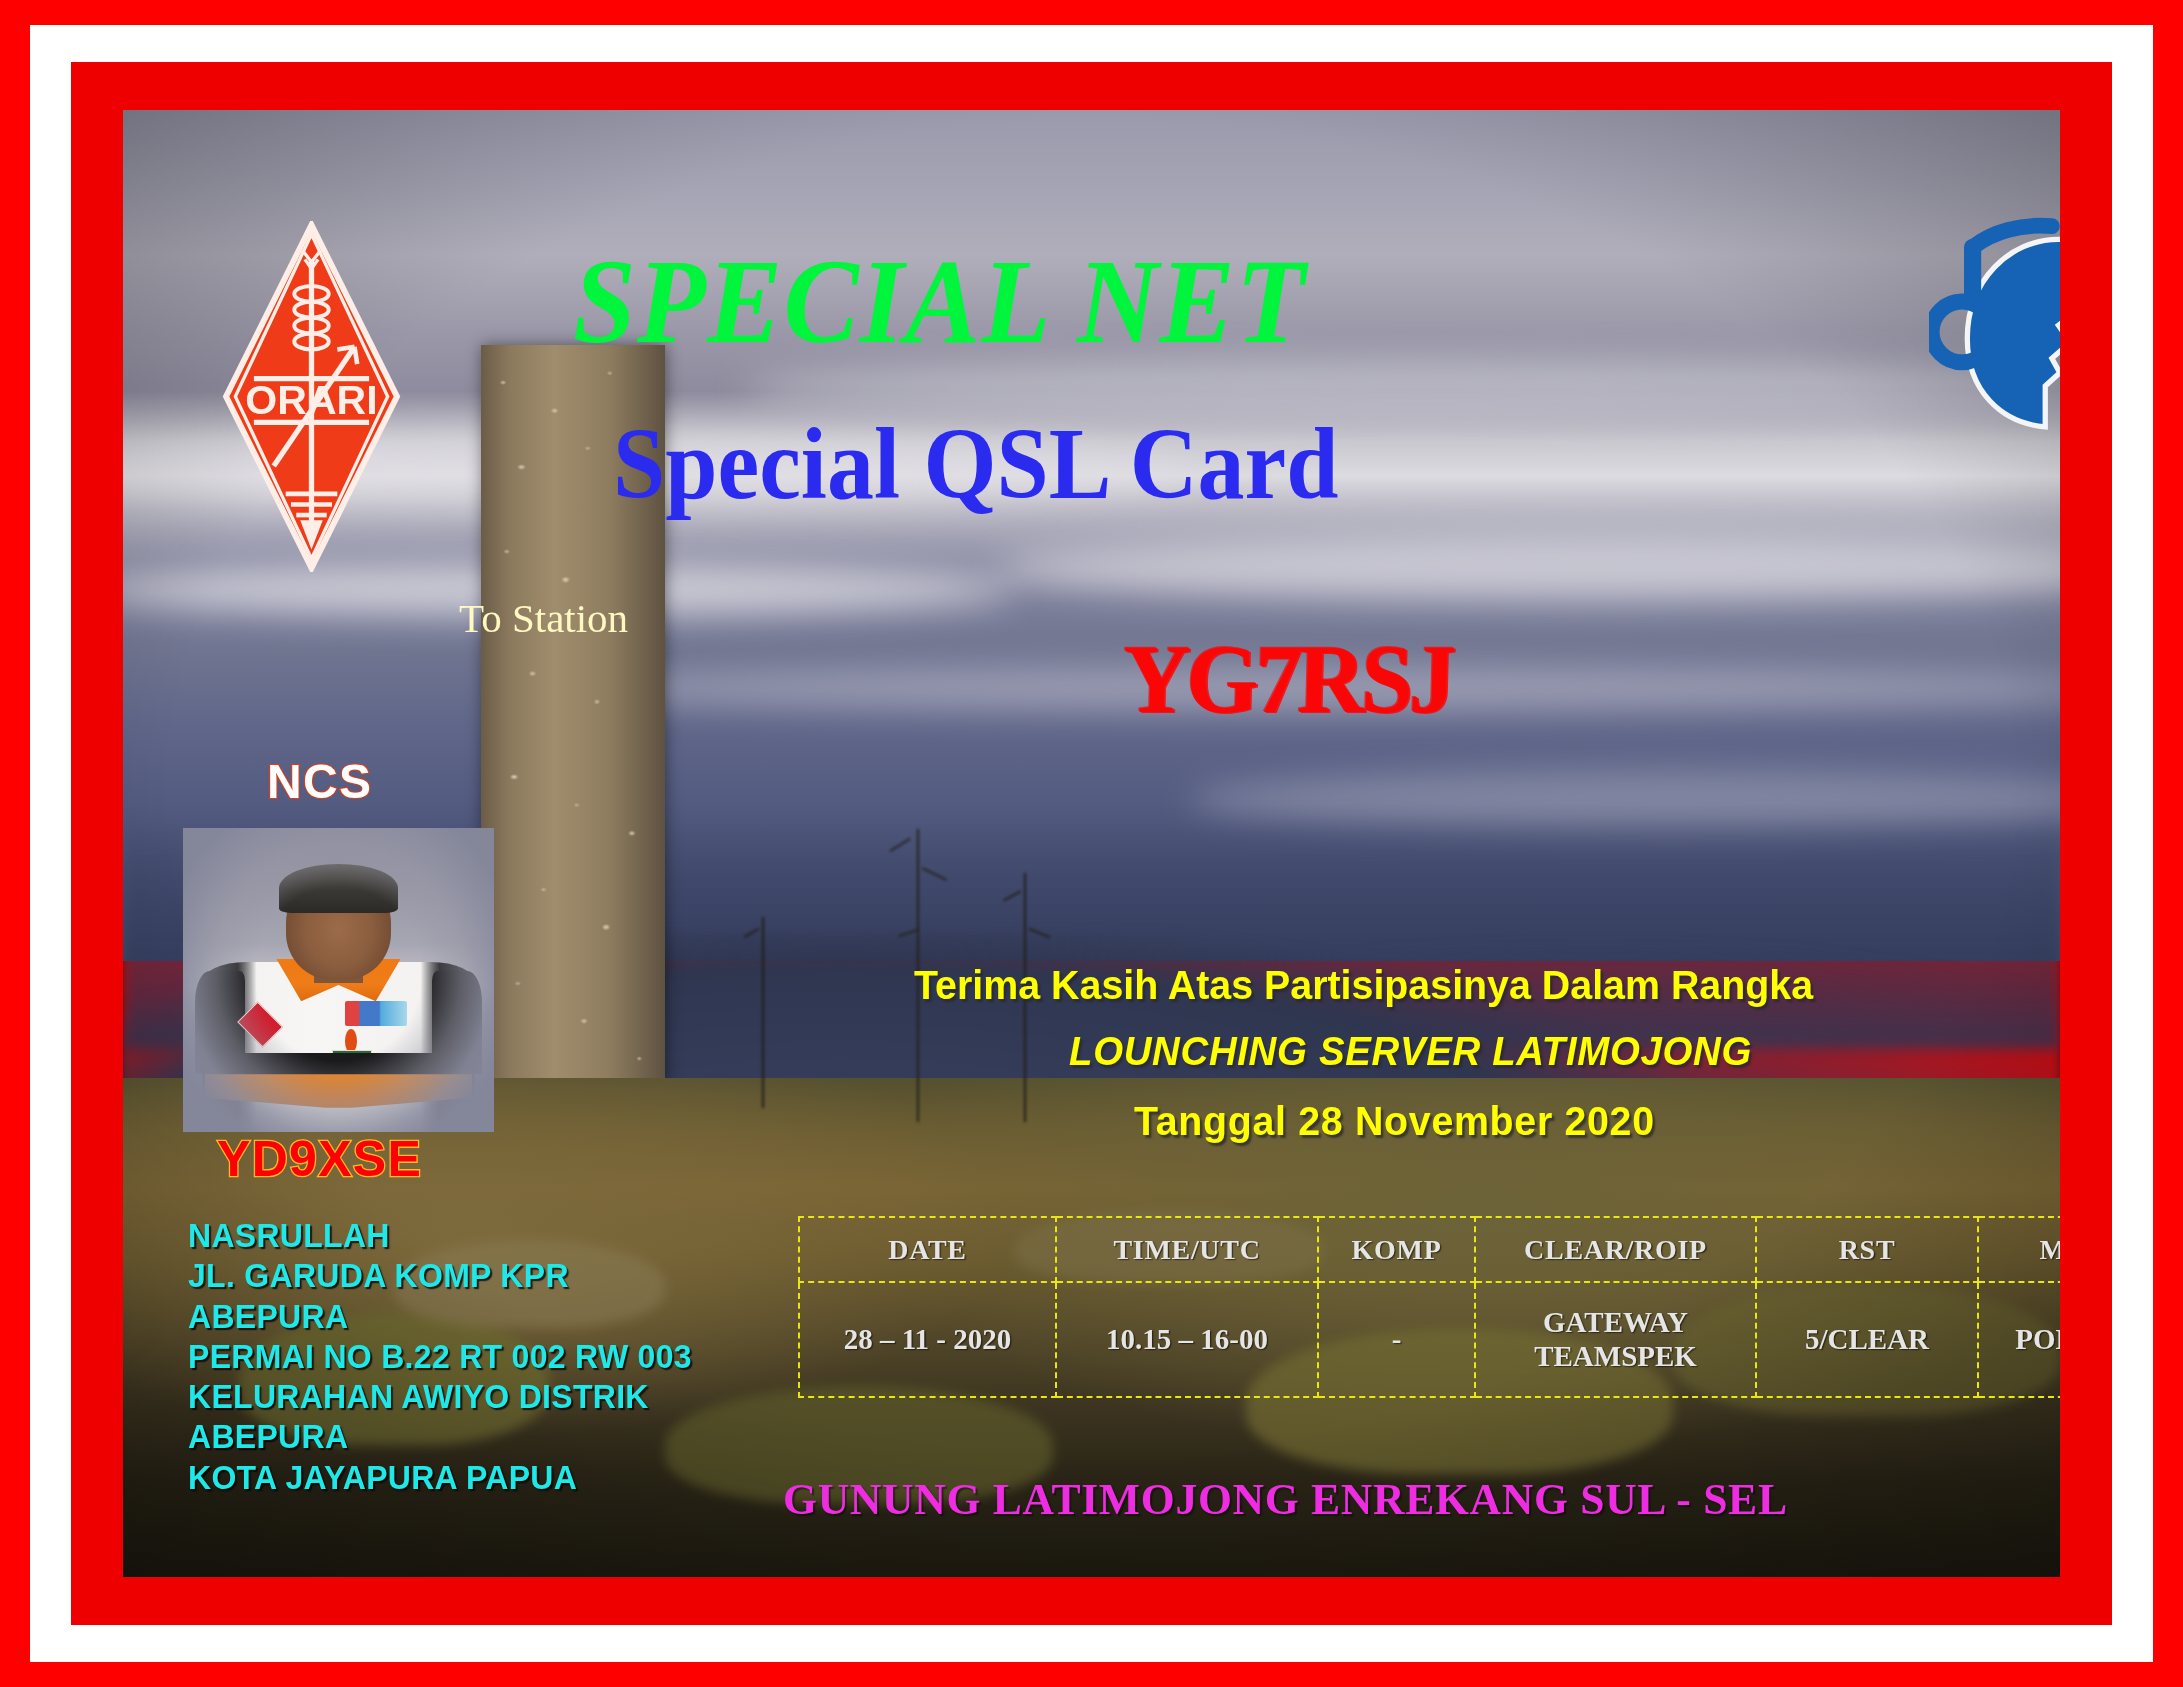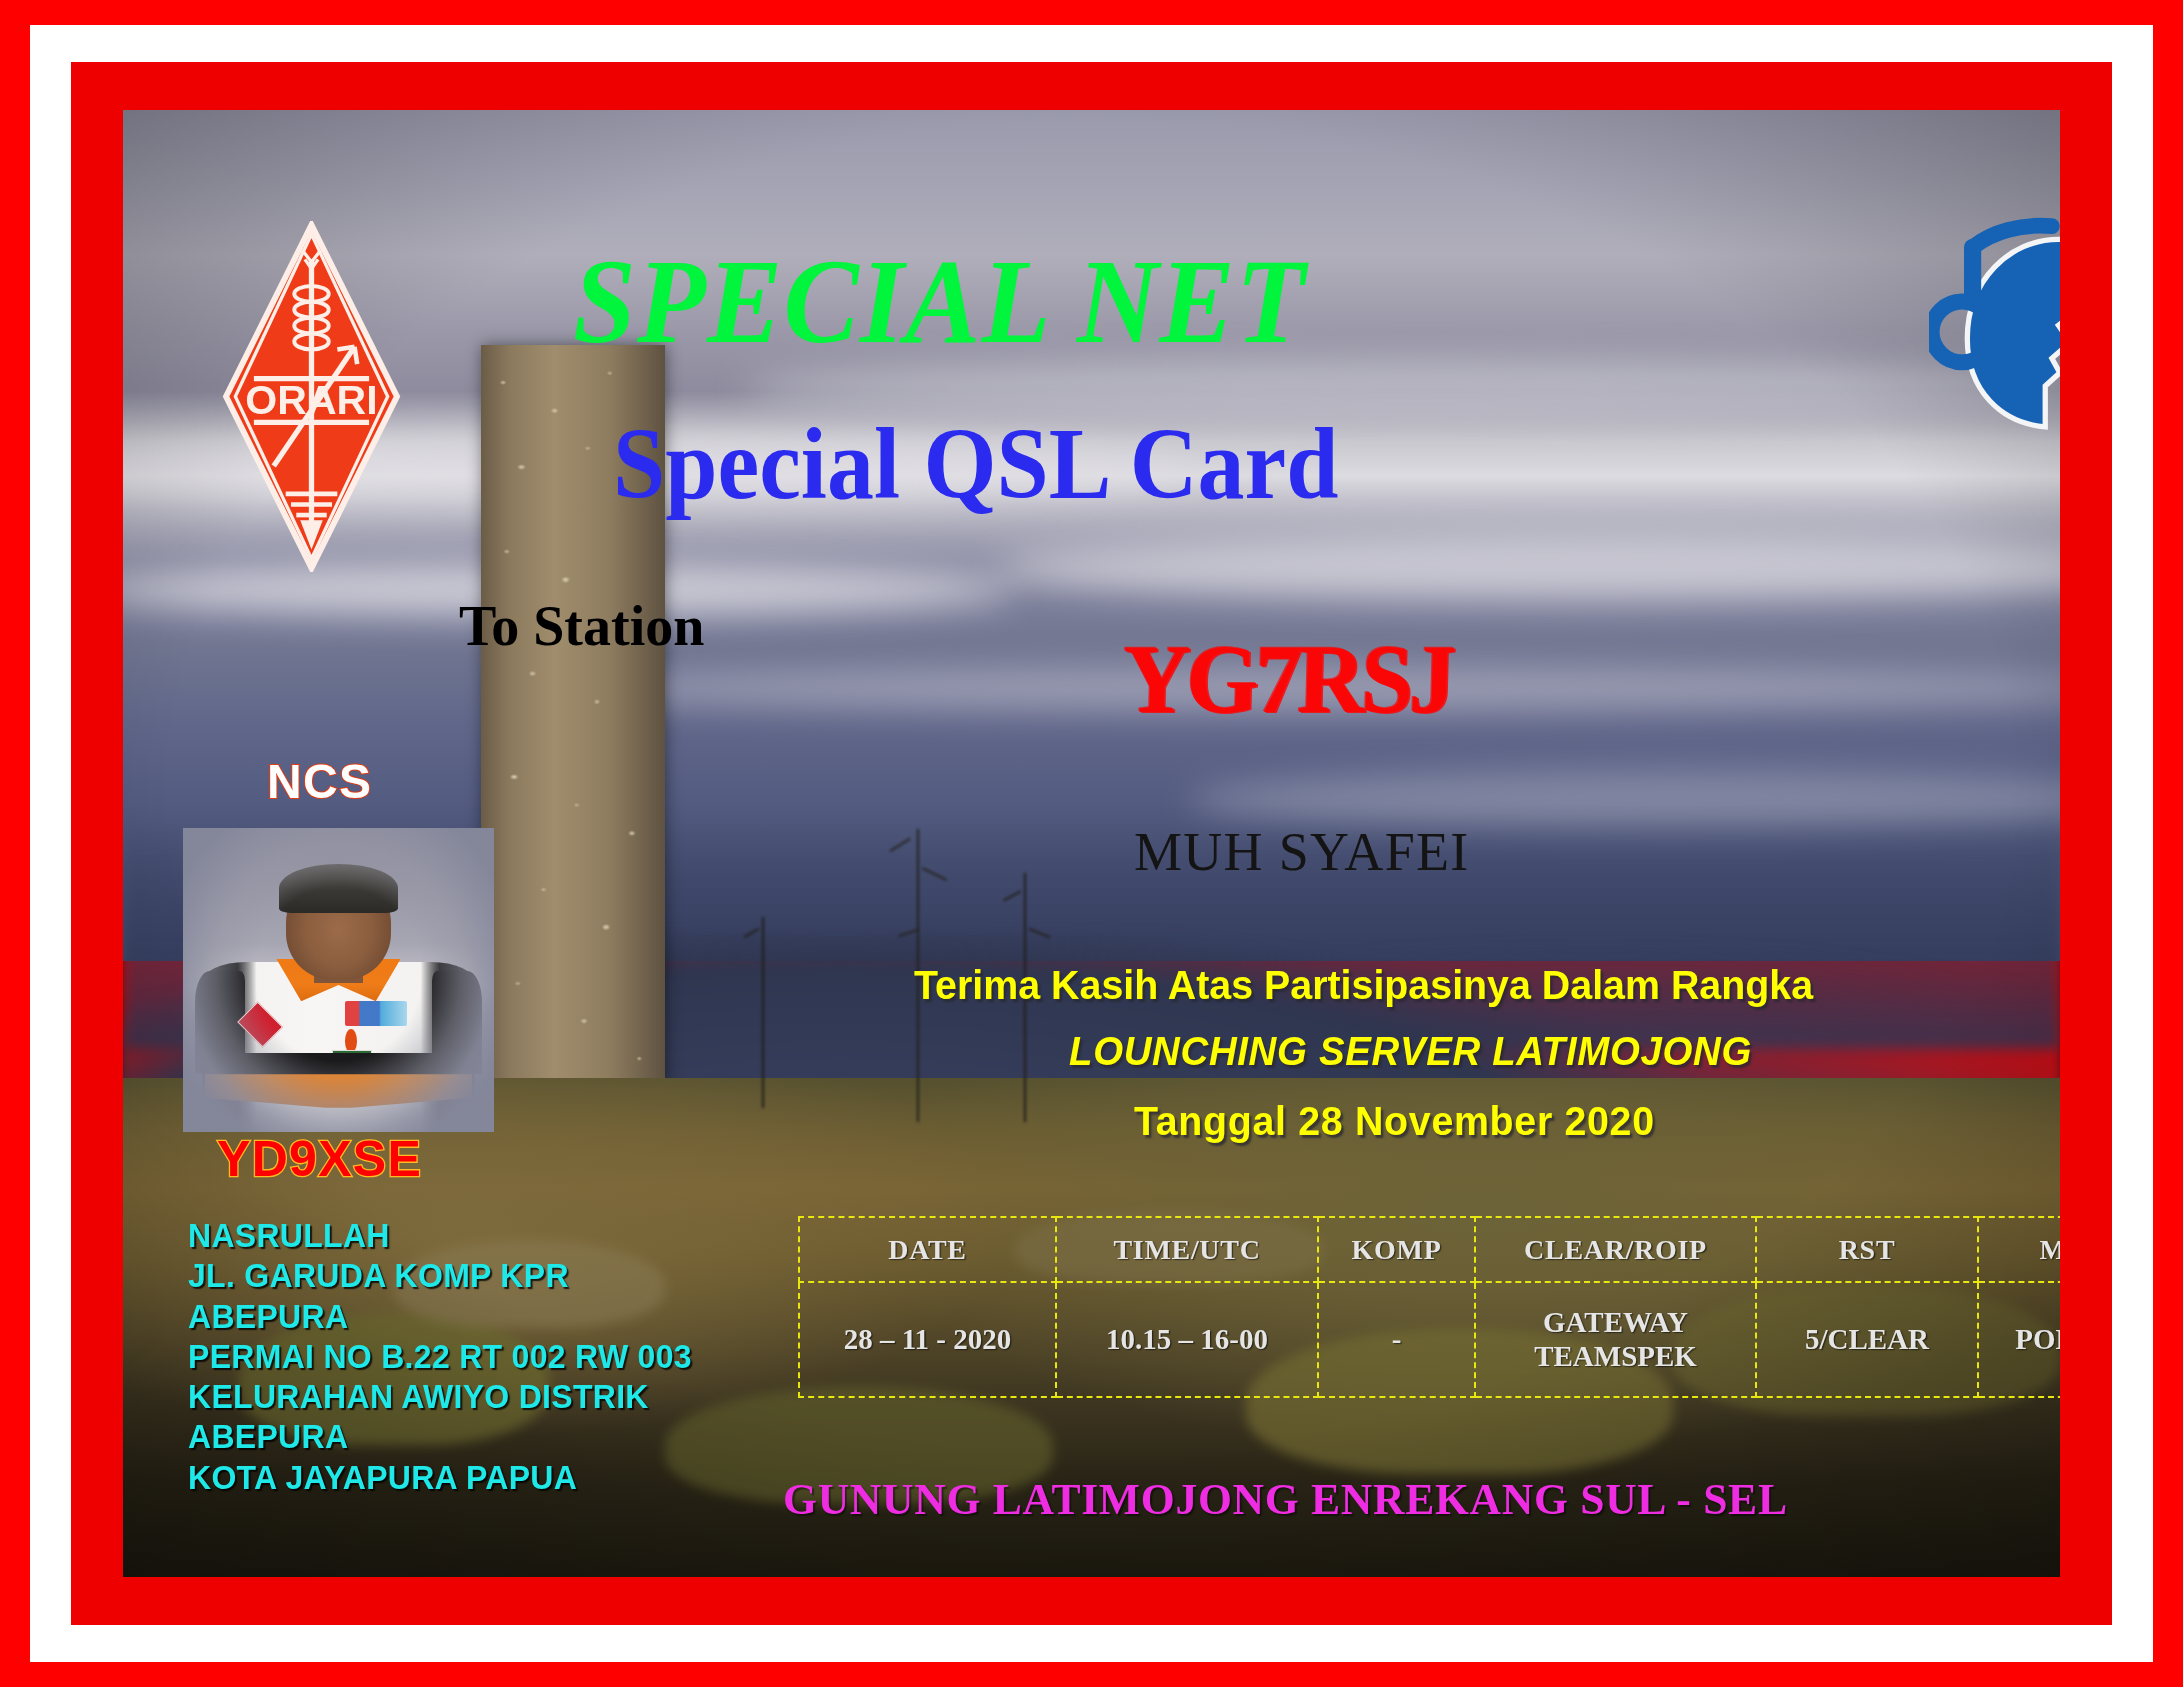--- a/index.html
+++ b/index.html
@@ -115,21 +115,21 @@
   }
   #title-qsl{
     left:490px;top:304px;
     font-size:101px;font-weight:bold;
     color:#2b2bf0;
     font-family:"Liberation Serif", serif;
     transform:scaleX(.93);transform-origin:left center;
   }
   #to-station{
     left:336px;top:488px;
-    font-size:56px;font-weight:bold;color:#000000;
+    font-size:41px;font-weight:normal;color:#fef9c3;
     font-family:"Liberation Serif", serif;
   }
   #callsign{
     left:1000px;top:520px;
     font-size:98px;font-weight:bold;color:#fb0606;
     font-family:"Liberation Serif", serif;
     letter-spacing:-4px;
     transform:scaleX(.95) skewX(-1.5deg);transform-origin:left center;
     text-shadow:2px 1.3px 0 rgba(251,6,6,.85), -1.3px -1.3px 0 rgba(251,6,6,.7);
   }
@@ -337,21 +337,20 @@
           <div class="pbadge"></div>
           <div class="pbeltband"></div>
           <div class="porangeband"></div>
           <div class="pvig"></div>
         </div>
 
         <div class="ovl" id="title-special-net">SPECIAL NET</div>
         <div class="ovl" id="title-qsl">Special QSL Card</div>
         <div class="ovl" id="to-station">To Station</div>
         <div class="ovl" id="callsign">YG7RSJ</div>
-        <div class="ovl" id="opname">MUH SYAFEI</div>
 
         <div class="ovl ylw" id="thanks-line">Terima Kasih Atas Partisipasinya Dalam Rangka</div>
         <div class="ovl ylw" id="event-line">LOUNCHING SERVER LATIMOJONG</div>
         <div class="ovl ylw" id="date-line">Tanggal  28  November  2020</div>
 
         <div class="ovl" id="ncs-label">NCS</div>
         <div class="ovl" id="ncs-call">YD9XSE</div>
 
         <div id="address-block">
           <div>NASRULLAH</div>

